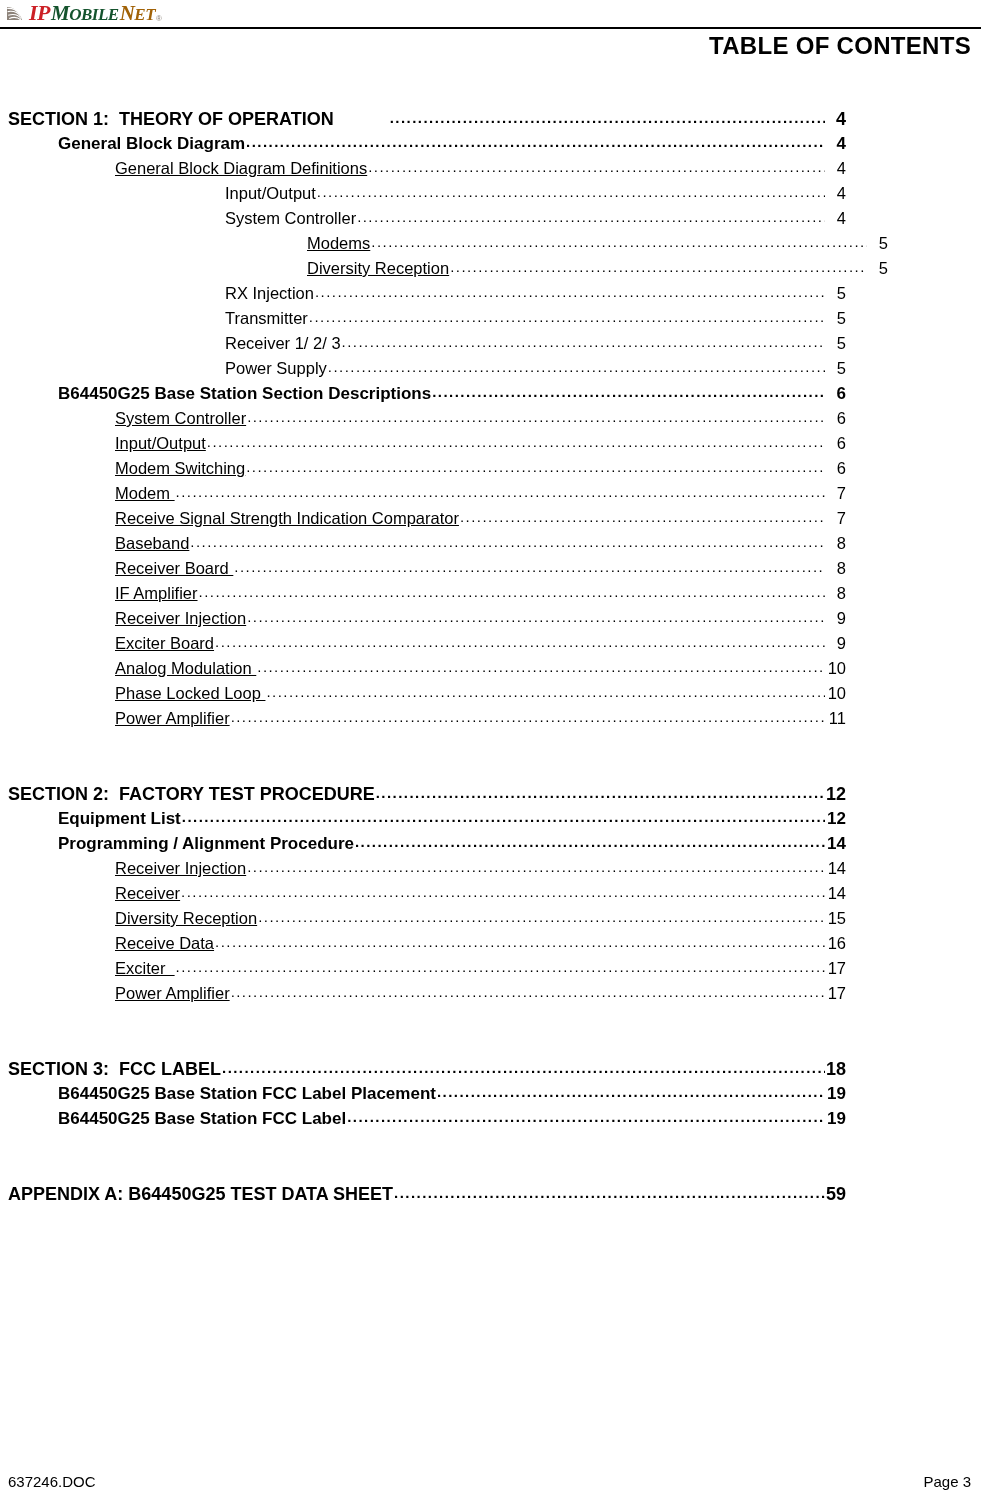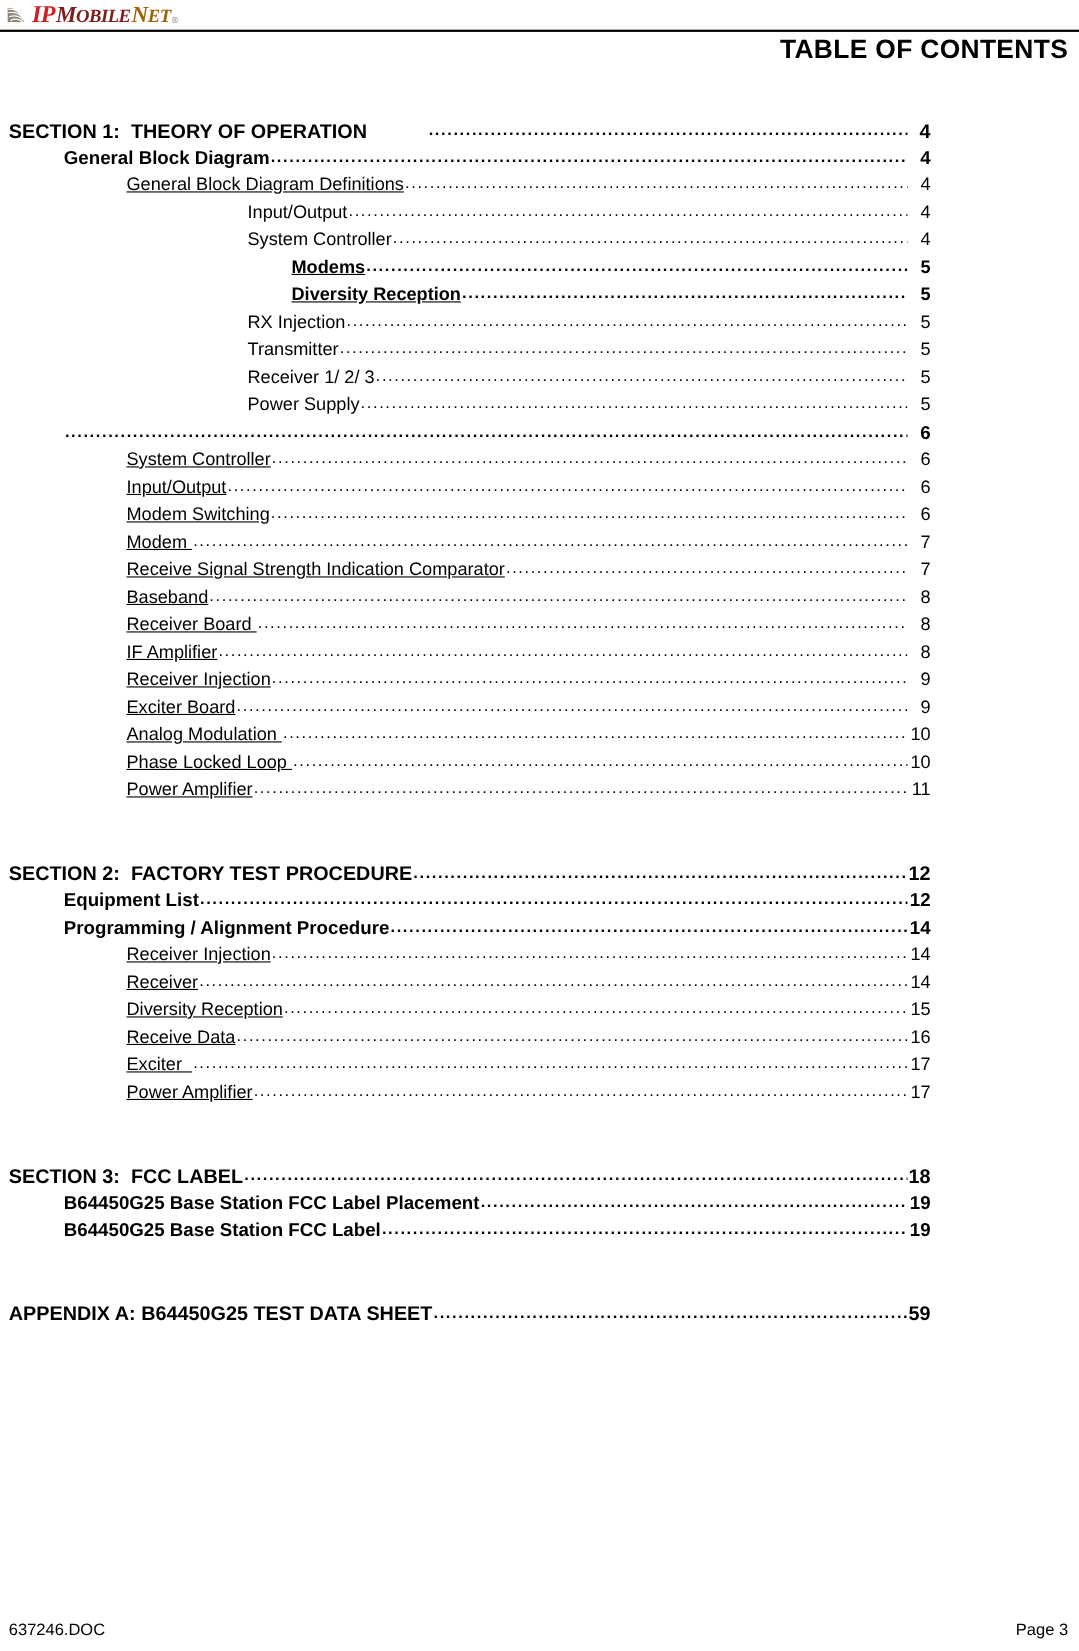--- a/index.html
+++ b/index.html
@@ -44,21 +44,21 @@
     font-style: italic;
     letter-spacing: -0.5px;
     line-height: 1;
   }
   .logo-ip {
     font-size: 22px;
     color: #CC2026;
   }
   .logo-mobile {
     font-size: 21px;
-    color: #7f1d1d;
+    color: #14532d;
   }
   .logo-mobile .cap { font-size: 21px; }
   .logo-mobile .sm { font-size: 17px; }
   .logo-net {
     font-size: 21px;
     color: #a16207;
   }
   .logo-net .cap { font-size: 21px; }
   .logo-net .sm { font-size: 17px; }
   .logo-tm {
@@ -132,21 +132,21 @@
     text-align: right;
     white-space: pre;
     min-width: 20px;
   }
 
   
   .lvl0 { padding-left: 8px;  font-size: 18px; font-weight: bold; }
   .lvl1 { padding-left: 58px; font-size: 17px; font-weight: bold; }
   .lvl2 { padding-left: 115px; font-size: 16.5px; font-weight: normal; }
   .lvl3 { padding-left: 225px; font-size: 16.5px; font-weight: normal; }
-  .lvl4 { padding-left: 265px; font-size: 16.5px; font-weight: bold; }
+  .lvl4 { padding-left: 265px; font-size: 16.5px; font-weight: normal; margin-left: 42px; }
 
   .lvl0 .toc-page, .lvl1 .toc-page { font-weight: bold; }
   .lvl0 .toc-page { font-size: 18px; }
   .lvl1 .toc-page { font-size: 17px; }
   .lvl2 .toc-page, .lvl3 .toc-page, .lvl4 .toc-page { font-size: 16.5px; }
 
   .u .toc-label { text-decoration: underline; }
 
   
   .gap-lead .toc-leader { margin-left: 56px; }
@@ -255,20 +255,21 @@
       <span class="toc-label">Receiver 1/ 2/ 3</span>
       <span class="toc-leader"></span>
       <span class="toc-page">5</span>
     </div>
     <div class="toc-row lvl3">
       <span class="toc-label">Power Supply</span>
       <span class="toc-leader"></span>
       <span class="toc-page">5</span>
     </div>
     <div class="toc-row lvl1">
+      <span class="toc-label">B64450G25 Base Station Section Descriptions</span>
       <span class="toc-leader"></span>
       <span class="toc-page">6</span>
     </div>
     <div class="toc-row lvl2 u">
       <span class="toc-label">System Controller</span>
       <span class="toc-leader"></span>
       <span class="toc-page">6</span>
     </div>
     <div class="toc-row lvl2 u">
       <span class="toc-label">Input/Output</span>

